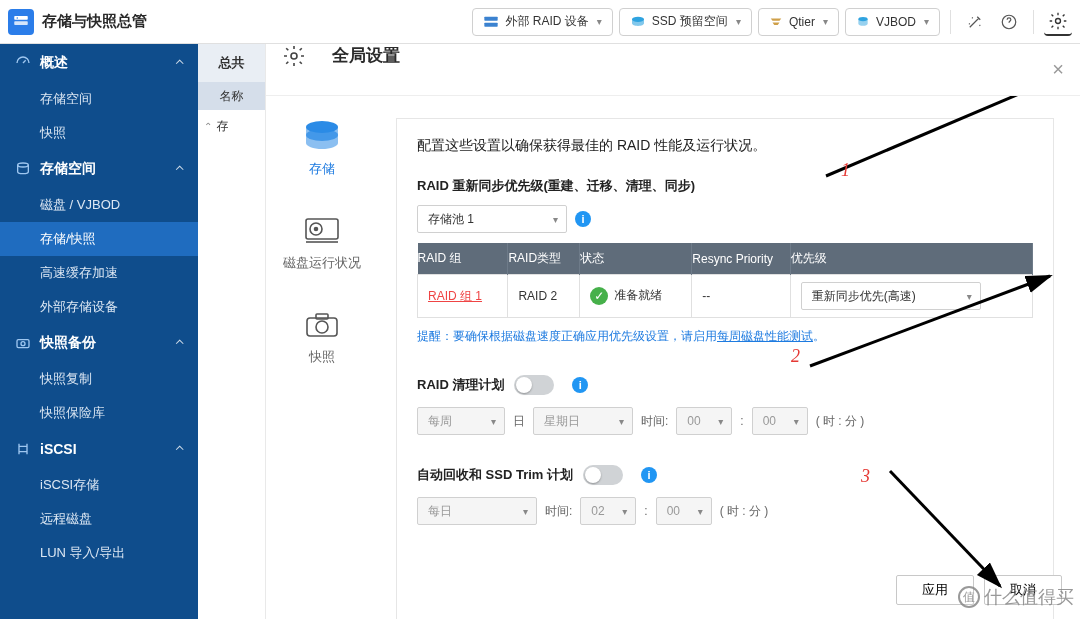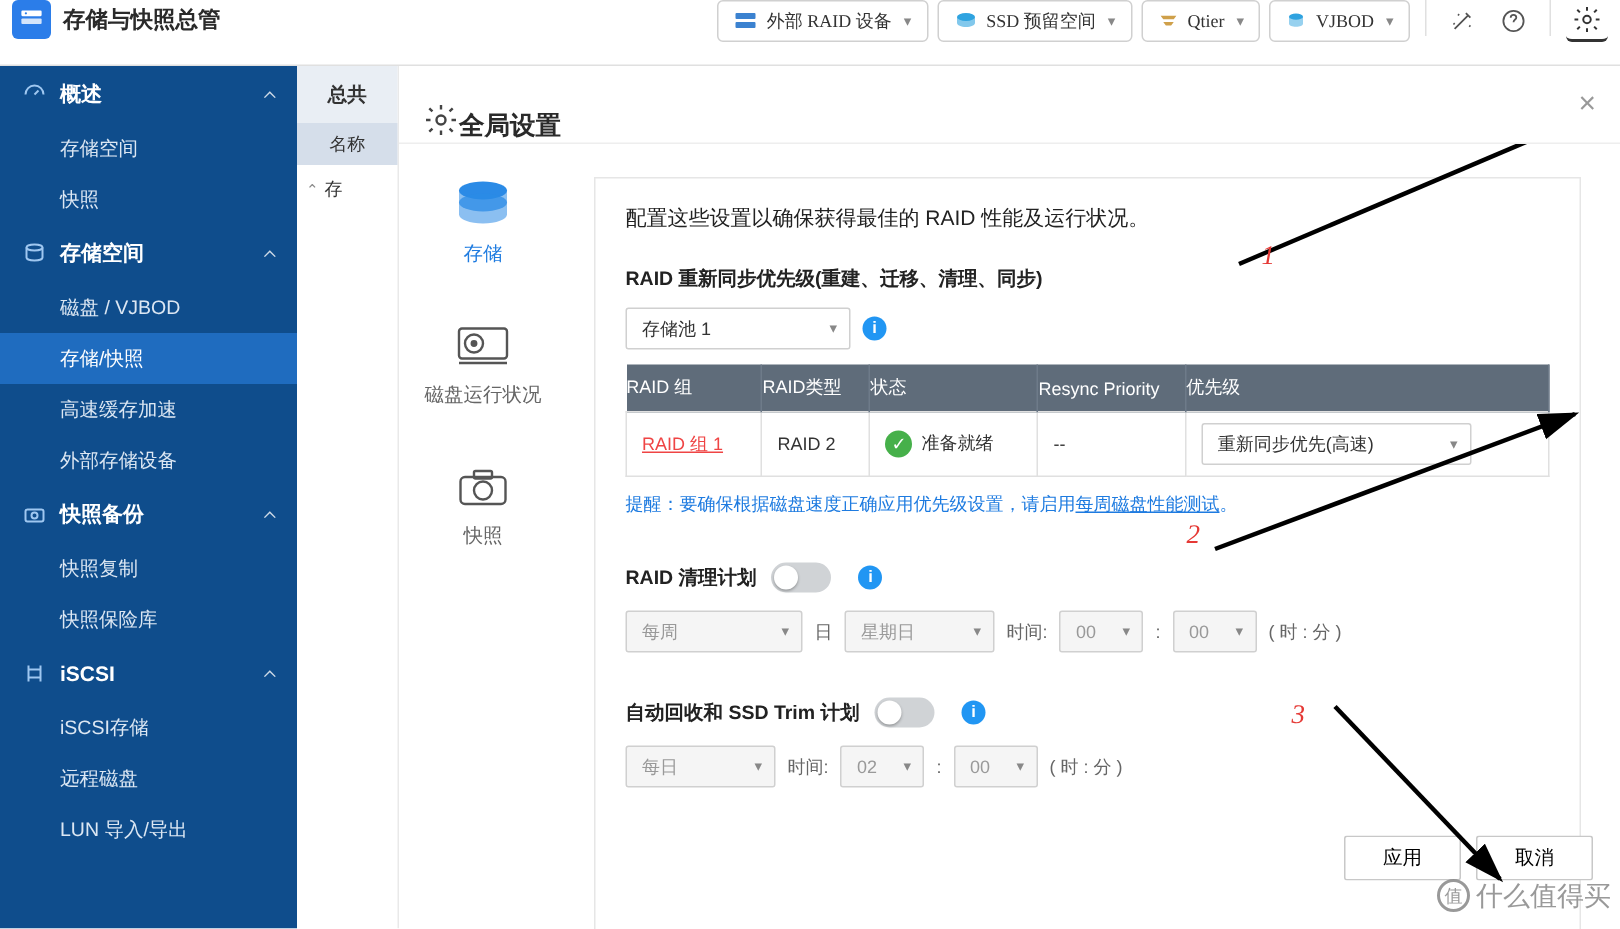--- a/index.html
+++ b/index.html
@@ -1,19 +1,19 @@
 <!DOCTYPE html>
 <html><head>
   <meta charset="utf-8">
   <style>
     * { box-sizing: border-box; margin: 0; padding: 0; }
     body { font-family: "Microsoft YaHei", Arial, sans-serif; font-size: 13px; color: #333; background: #fff; width: 1080px; height: 619px; overflow: hidden; position: relative; }
 
     
-    .topbar { height: 44px; border-bottom: 1px solid #e0e0e0; display: flex; align-items: flex-start; padding: 0 8px; gap: 6px; font-family: Liberation Serif, serif; }
+    .topbar { height: 44px; border-bottom: 1px solid #e0e0e0; display: flex; align-items: center; padding: 0 8px; gap: 6px; }
     .app-title-wrap { display: flex; align-items: center; gap: 8px; flex: 0 0 auto; }
     .app-icon { width: 26px; height: 26px; border-radius: 4px; background: #2b7de9; display:flex;align-items:center;justify-content:center; }
     .app-title { font-size: 15px; font-weight: 600; color: #2a2a2a; }
     .top-spacer { flex: 1; }
     .top-btn { height: 28px; border: 1px solid #d0d0d0; border-radius: 4px; background: #fff; display: inline-flex; align-items: center; gap: 6px; padding: 0 10px; cursor: pointer; font-size: 12px; color:#333; }
     .top-btn .caret { color:#888; font-size:10px; margin-left:2px; }
     .icon-btn { width: 28px; height: 28px; display:inline-flex; align-items:center; justify-content:center; cursor:pointer; color:#555; border-radius:4px; }
     .vdiv { width:1px; height:24px; background:#e0e0e0; margin:0 4px; }
 
     
@@ -28,21 +28,21 @@
     .nav-ico { width:18px; height:18px; display:inline-flex; align-items:center; justify-content:center; }
 
     
     .midcol { width: 68px; border-right: 1px solid #e9e9e9; background:#fff; display:flex; flex-direction:column; }
     .midcol .mhead { height:38px; background:#e9eef4; display:flex; align-items:center; justify-content:center; font-size:13px; color:#333; font-weight:600; }
     .midcol .mhead2 { height:28px; background:#d5deea; display:flex; align-items:center; justify-content:center; font-size:12px; color:#333; }
     .midcol .row { padding:8px 6px; display:flex; align-items:center; gap:4px; font-size:12px; color:#333; border-bottom:1px solid transparent; }
 
     
     .main { flex:1; position:relative; background:#fff; }
-    .panel-head { height:52px; display:flex; align-items:flex-end; gap:0; padding:0 16px; border-bottom:1px solid #eee; }
+    .panel-head { height:52px; display:flex; align-items:flex-start; gap:26px; padding:0 16px; border-bottom:1px solid #eee; }
     .panel-head .title { font-size:17px; font-weight:600; color:#2a2a2a; }
     .close-x { position:absolute; top:14px; right:16px; color:#999; font-size:20px; cursor:pointer; }
 
     .panel-body { display:flex; height:calc(100% - 52px); }
     .tab-rail { width:112px; padding:24px 0; display:flex; flex-direction:column; align-items:center; gap:36px; }
     .tab-rail .tab { display:flex; flex-direction:column; align-items:center; gap:6px; font-size:13px; color:#666; cursor:pointer; text-align:center; }
     .tab-rail .tab.active { color:#1e7be0; }
     .rail-ico { width:44px; height:34px; display:flex; align-items:center; justify-content:center; }
 
     .content { flex:1; padding:22px 26px 0 18px; overflow:auto; position:relative; }
@@ -66,21 +66,21 @@
     .hint a { color:#1e7be0; text-decoration:underline; cursor:pointer; }
 
     
     .toggle { width:40px; height:20px; border-radius:10px; background:#d0d3d6; position:relative; display:inline-block; vertical-align:middle; cursor:pointer; }
     .toggle::after { content:""; width:16px;height:16px;border-radius:50%;background:#fff;position:absolute;top:2px;left:2px;box-shadow:0 1px 2px rgba(0,0,0,.3); }
 
     .row-inline { display:flex; align-items:center; gap:8px; font-size:12px; color:#666; margin-top:12px; }
     .row-inline .lbl { color:#666; }
 
     
-    .bottom-btns { position:absolute; bottom:32px; right:18px; display:flex; gap:10px; }
+    .bottom-btns { position:absolute; bottom:14px; right:18px; display:flex; gap:10px; }
     .btn { height:30px; min-width:78px; border:1px solid #c8c8c8; background:#fff; border-radius:2px; cursor:pointer; font-size:13px; display:inline-flex; align-items:center; justify-content:center; }
 
     
     .anno { position:absolute; color:#e53935; font-size:18px; font-family: Georgia, serif; font-style:italic; z-index:5; }
     .arrow-svg { position:absolute; z-index:4; }
 
     .watermark { position:absolute; right:6px; bottom:10px; font-size:18px; color:#888; opacity:.85; z-index:6; display:flex; align-items:center; gap:4px; font-weight:500; }
     .watermark .wm-ico { width:22px;height:22px;border-radius:50%;border:2px solid #888;display:inline-flex;align-items:center;justify-content:center;font-size:12px; }
 
     .content-box { border:1px solid #e6e6e6; padding:18px 20px 90px 20px; min-height:460px; position:relative; }
@@ -310,21 +310,21 @@
           </div>
         </div>
 
         <div class="sect">
           <div class="sect-title">
             <span>RAID 清理计划</span>
             <span class="toggle"></span>
             <span class="info-dot">i</span>
           </div>
           <div class="row-inline">
-            <span class="select disabled" style="width:118px">
+            <span class="select disabled" style="width:88px">
                   <span>每周</span>
                 </span>
             <span class="lbl">日</span>
             <span class="select disabled" style="width:100px">
                   <span>星期日</span>
                 </span>
             <span class="lbl">时间:</span>
             <span class="select disabled" style="width:56px">
                   <span>00</span>
                 </span>
@@ -336,21 +336,21 @@
           </div>
         </div>
 
         <div class="sect">
           <div class="sect-title">
             <span>自动回收和 SSD Trim 计划</span>
             <span class="toggle"></span>
             <span class="info-dot">i</span>
           </div>
           <div class="row-inline">
-            <span class="select disabled" style="width:100px">
+            <span class="select disabled" style="width:120px">
                   <span>每日</span>
                 </span>
             <span class="lbl">时间:</span>
             <span class="select disabled" style="width:56px">
                   <span>02</span>
                 </span>
             <span class="lbl">:</span>
             <span class="select disabled" style="width:56px">
                   <span>00</span>
                 </span>

